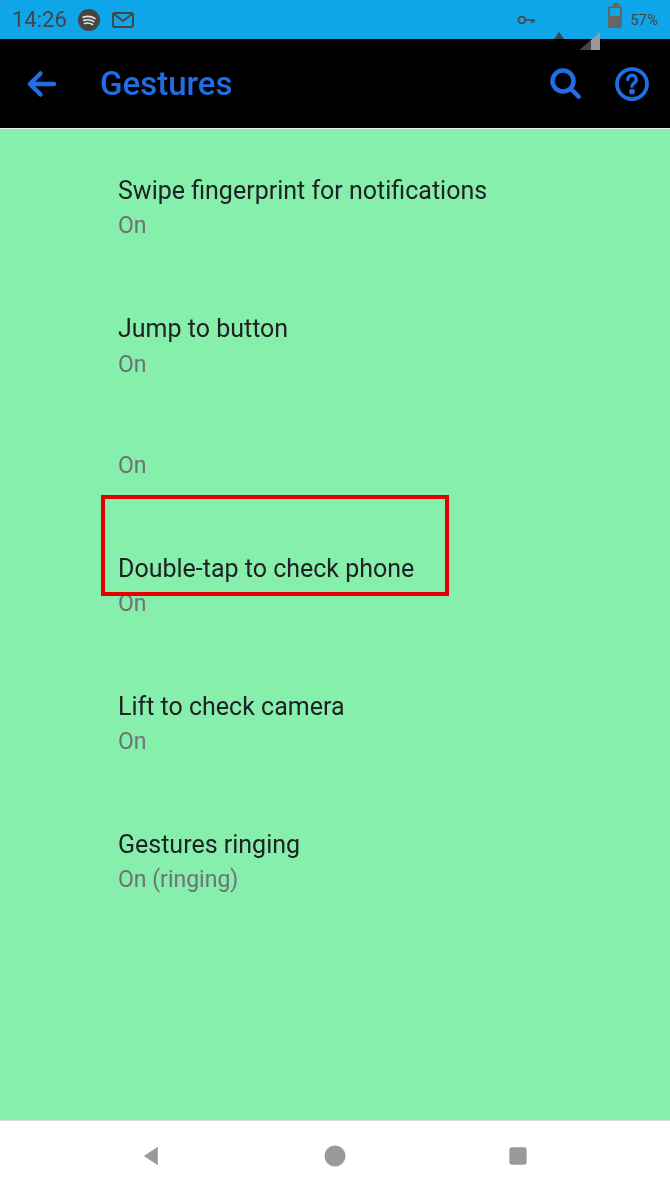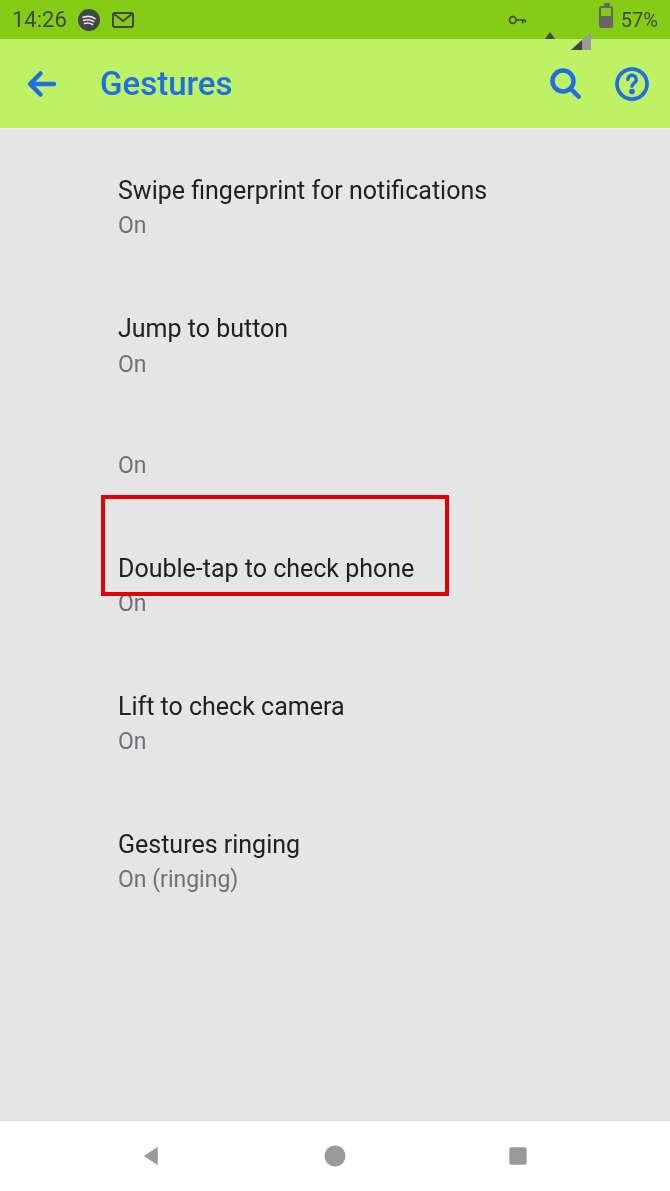--- a/index.html
+++ b/index.html
@@ -2,49 +2,49 @@
 <html><head>
 <meta charset="utf-8">
 <style>
   * { box-sizing: border-box; margin: 0; padding: 0; }
   html, body { width: 670px; height: 1191px; font-family: Roboto, "Segoe UI", Arial, sans-serif; background: #fff; }
   body { display: flex; flex-direction: column; }
 
   
   .status-bar {
     height: 39px;
-    background: #84cc16;
+    background: #0ea5e9;
     display: flex;
     align-items: center;
     padding: 0 12px;
     font-size: 22px;
     color: #454545;
   }
   .status-left { display: flex; align-items: center; gap: 10px; }
   .status-right { margin-left: auto; display: flex; align-items: center; gap: 8px; }
   .status-icon { width: 24px; height: 24px; display: inline-flex; align-items: center; justify-content: center; fill: #454545; color:#454545; }
-  .batt-text { font-size: 20px; }
+  .batt-text { font-size: 15px; }
 
   
   .app-bar {
     height: 90px;
-    background: #bef264;
+    background: #000000;
     display: flex;
     align-items: center;
     padding: 0 18px;
     border-bottom: 1px solid #e8ebef;
   }
   .back-btn { width: 48px; height: 48px; display: flex; align-items: center; justify-content: center; }
   .app-title { font-size: 33px; font-weight: 500; color: #1f6ee5; margin-left: 34px; }
   .app-bar-right { margin-left: auto; display: flex; align-items: center; gap: 26px; }
   .appbar-icon { width: 40px; height: 40px; display:flex; align-items:center; justify-content:center; }
   .appbar-icon svg { fill:#1f6ee5; stroke:#1f6ee5; }
 
   
-  .content { flex: 1; background: #e5e5e5; padding-top: 28px; position: relative; overflow: hidden; }
+  .content { flex: 1; background: #86efac; padding-top: 28px; position: relative; overflow: hidden; }
   .item {
     padding: 18px 0 18px 118px;
     display: flex;
     flex-direction: column;
     gap: 6px;
     margin-bottom: 38px;
     cursor: pointer;
   }
   .item-title { font-size: 25px; color: #202124; line-height: 1.25; }
   .item-status { font-size: 23px; color: #6e7277; }

